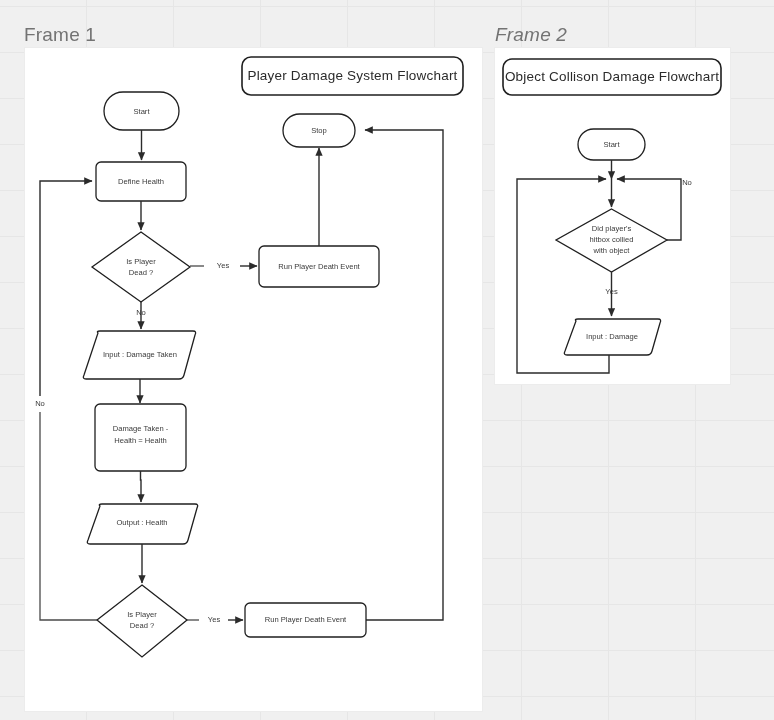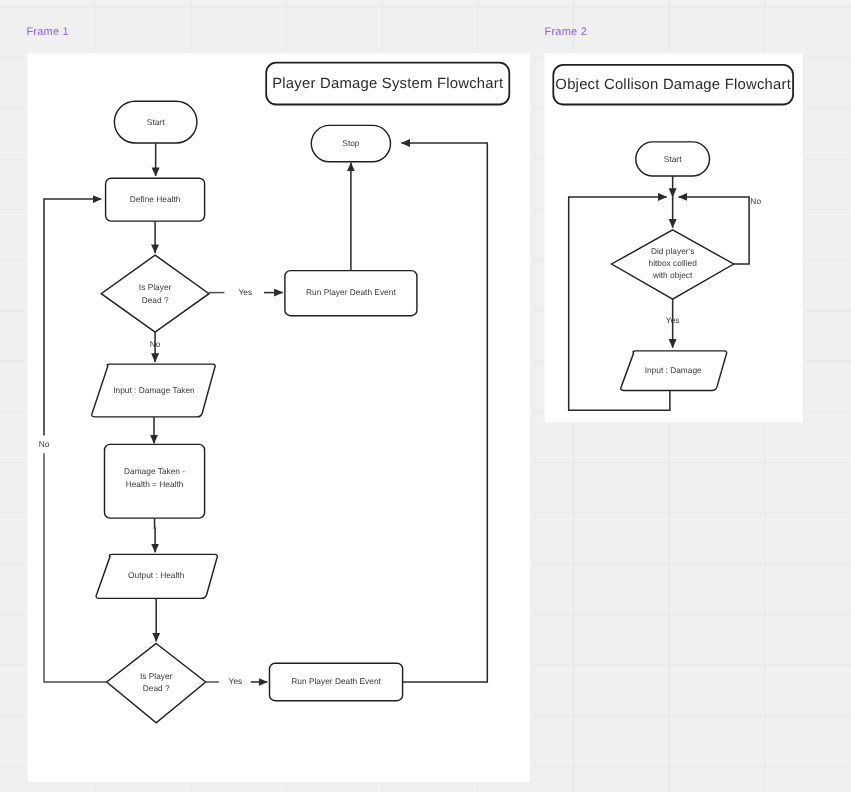--- a/index.html
+++ b/index.html
@@ -25,28 +25,28 @@
     background-image:
       linear-gradient(to right, #e6e6e6 1px, transparent 1px),
       linear-gradient(to bottom, #e6e6e6 1px, transparent 1px);
     background-size: 87px 46px;
     background-position: -1px 6px;
   }
 
   
   .frame-label {
     position: absolute;
-    font-size: 10px;
-    color: #8b5cf6;
+    font-size: 19px;
+    color: #737373;
     font-family: "Liberation Sans", sans-serif;
     letter-spacing: .2px;
     white-space: nowrap;
   }
   #frame1-label { left: 24px; top: 24px; }
-  #frame2-label { left: 495px; top: 24px; }
+  #frame2-label { left: 495px; top: 24px; font-style: italic; }
 
   
   .frame-panel {
     position: absolute;
     background: #ffffff;
     border: 1px solid #ececec;
     box-sizing: border-box;
   }
   #frame1-panel { left: 24px;  top: 47px;  width: 459px; height: 665px; }
   #frame2-panel { left: 494px; top: 47px;  width: 237px; height: 338px; }

